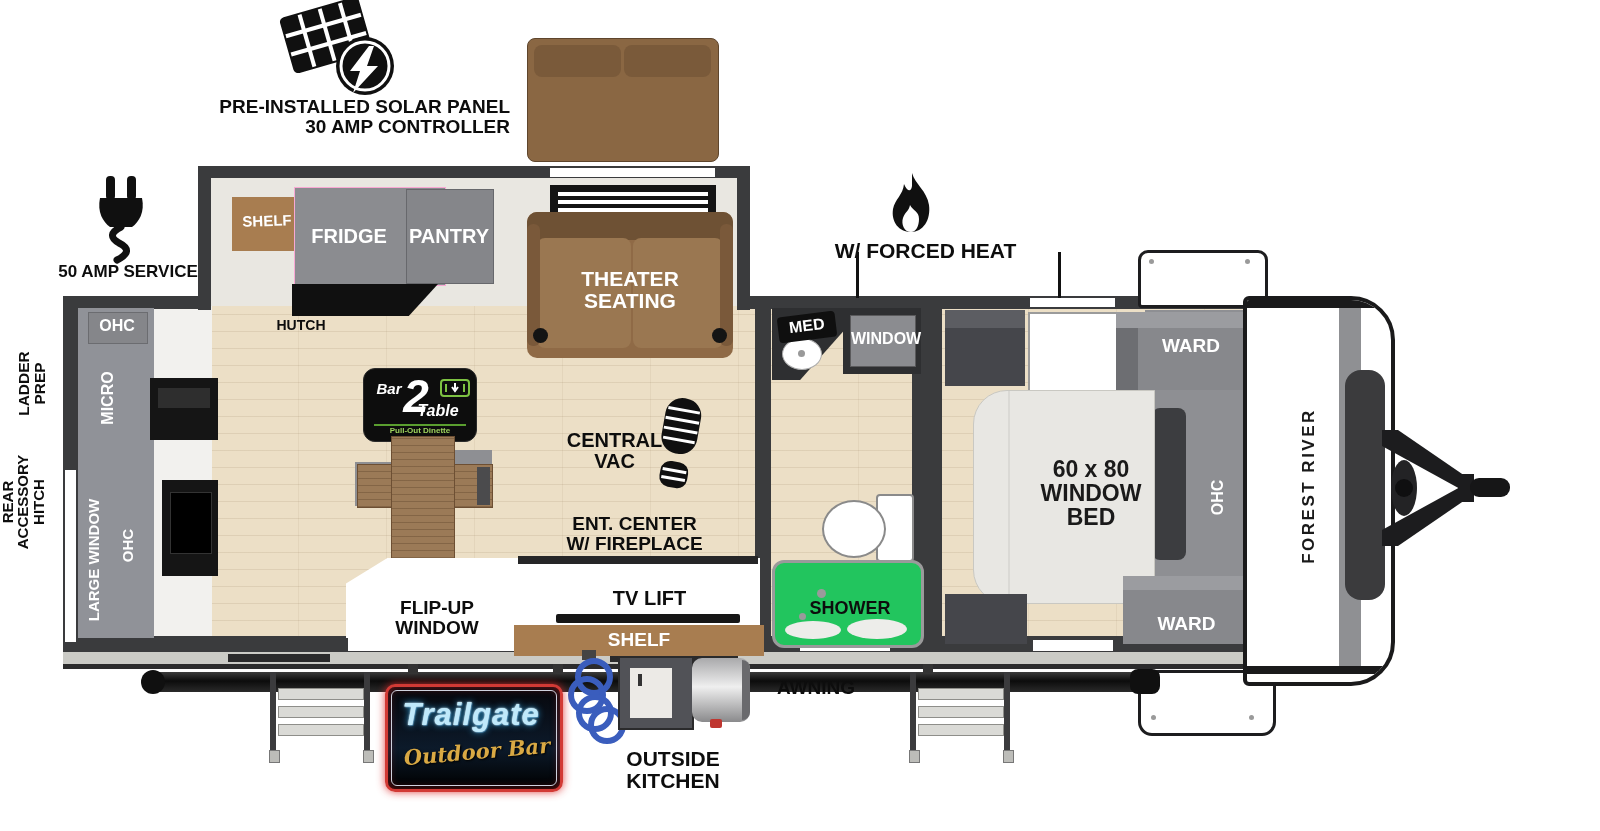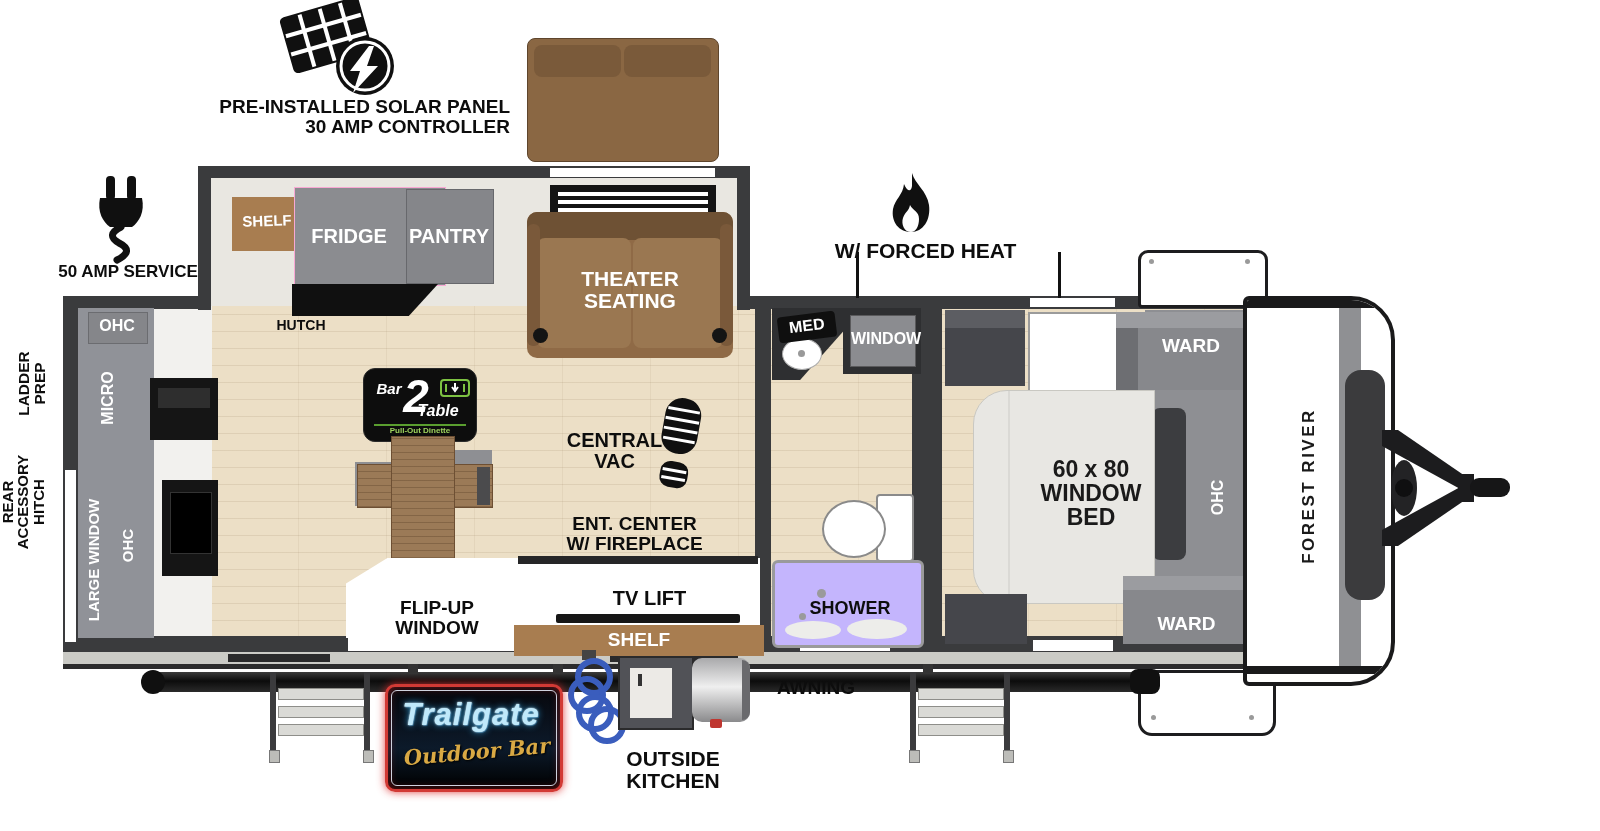--- a/index.html
+++ b/index.html
@@ -211,21 +211,21 @@
   </div>
   <div class="abs" style="left:778px;top:314px;width:58px;height:26px;background:#0f0f0f;border-radius:4px;transform:rotate(-7deg);">
     <div class="t w" style="left:0;top:4px;width:58px;font-size:16px;">MED</div>
   </div>
   <div class="abs" style="left:843px;top:308px;width:78px;height:66px;background:#2e2f31;"></div>
   <div class="abs" style="left:850px;top:315px;width:64px;height:50px;background:#8b8c90;border:1px solid #5a5a5c;">
     <div class="t w" style="left:0;top:15px;width:62px;font-size:16px;">WINDOW</div>
   </div>
   <div class="abs" style="left:876px;top:494px;width:34px;height:64px;background:#fff;border:2px solid #8a8a8a;border-radius:4px;"></div>
   <div class="abs" style="left:822px;top:500px;width:60px;height:54px;background:#fff;border:2px solid #8a8a8a;border-radius:50%;"></div>
-  <div class="abs" style="left:772px;top:560px;width:146px;height:82px;background:#c4b5fd;border:3px solid #9a9a9b;border-radius:6px;">
+  <div class="abs" style="left:772px;top:560px;width:146px;height:82px;background:#22c55e;border:3px solid #9a9a9b;border-radius:12px;">
     <div class="abs" style="left:42px;top:26px;width:9px;height:9px;background:#9a9a9b;border-radius:50%;"></div>
     <div class="abs" style="left:24px;top:50px;width:7px;height:7px;background:#9a9a9b;border-radius:50%;"></div>
     <div class="abs" style="left:10px;top:58px;width:56px;height:18px;background:#ededea;border-radius:50%;"></div>
     <div class="abs" style="left:72px;top:56px;width:60px;height:20px;background:#ededea;border-radius:50%;"></div>
     <div class="t" style="left:12px;top:36px;width:126px;font-size:18px;">SHOWER</div>
   </div>
 
   <div class="abs" style="left:945px;top:310px;width:80px;height:76px;background:#45464b;">
     <div class="abs" style="left:0;top:0;width:80px;height:18px;background:#5c5d62;"></div>
   </div>

